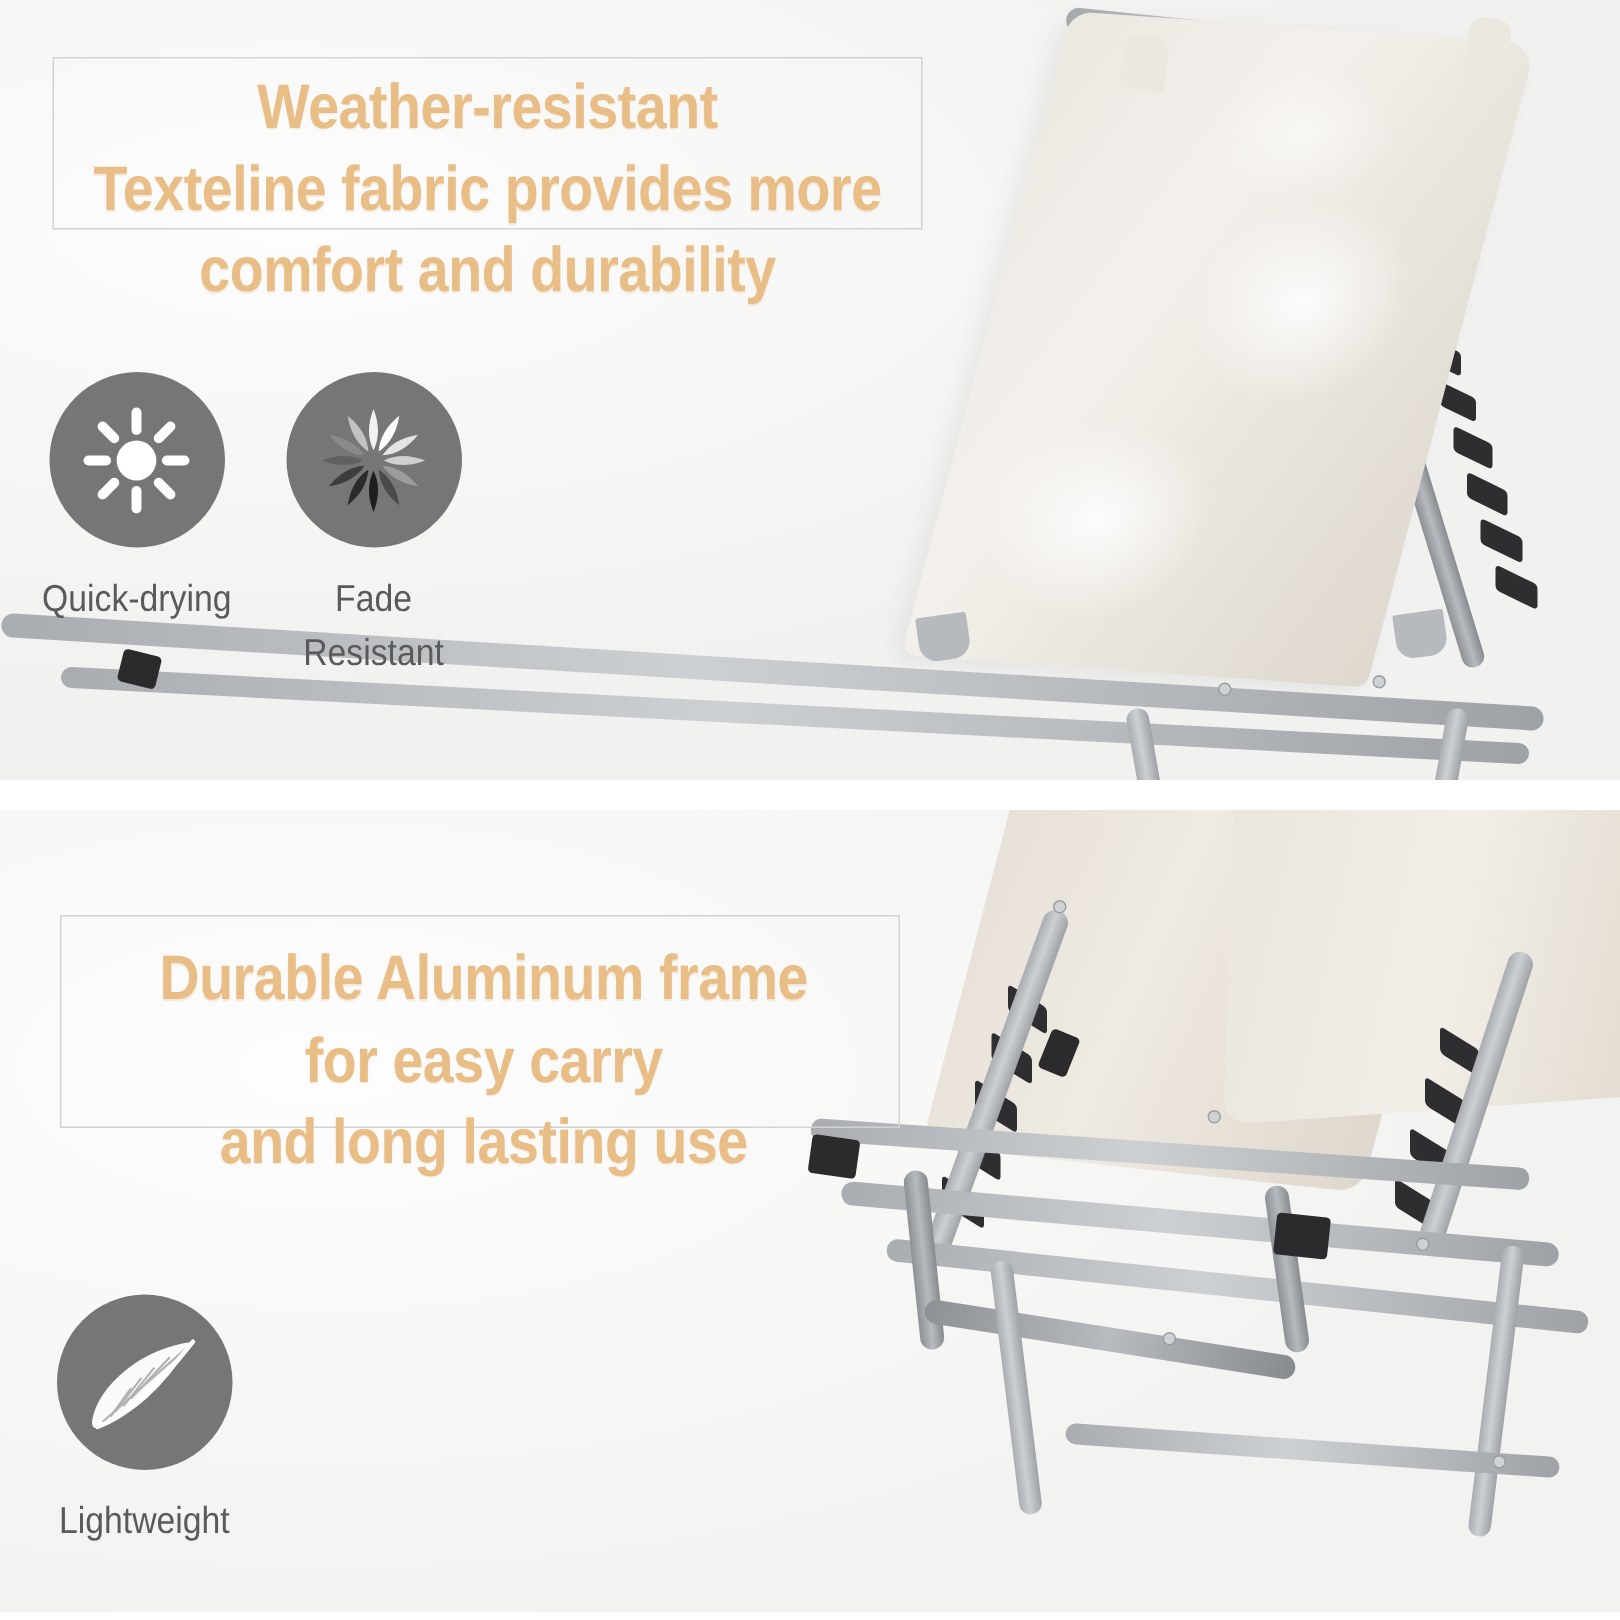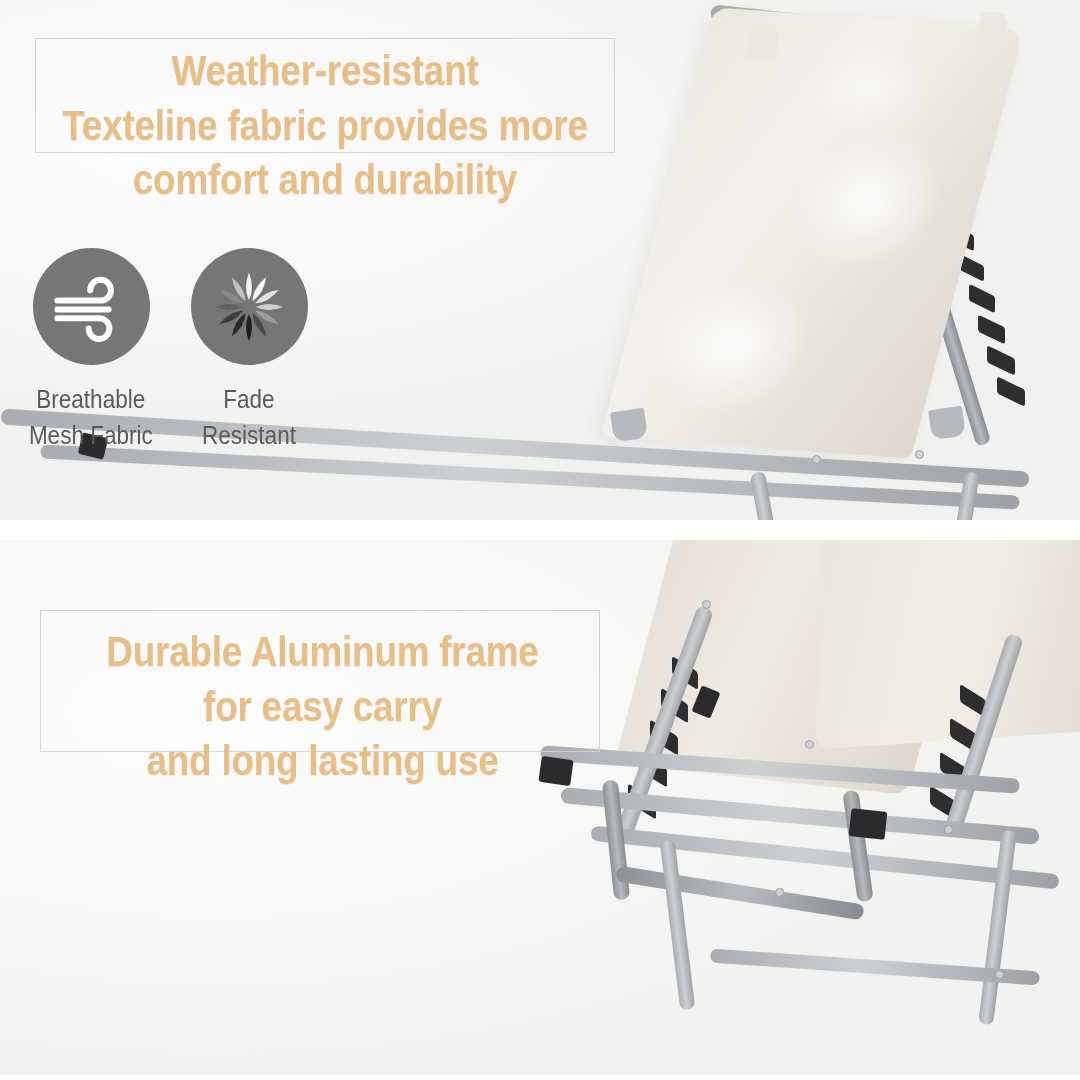--- a/index.html
+++ b/index.html
@@ -222,34 +222,39 @@
 
     <div class="headline-box headline-box-top"></div>
     <h2 class="headline headline-top">
       <span>Weather-resistant</span>
       <span>Texteline fabric provides more</span>
       <span>comfort and durability</span>
     </h2>
 
     <div class="icon-row icon-row-top">
 
-
       <div class="feature">
         <div class="feature-icon">
-          <svg width="80" height="80" viewBox="0 0 100 100" aria-hidden="true">
-            <g fill="none" stroke="#ffffff" stroke-width="7.5" stroke-linecap="round">
-              <path d="M8 42 H62 a13 13 0 1 0 -13 -13"></path>
-              <path d="M8 53 H72"></path>
-              <path d="M8 64 H60 a13 13 0 1 1 -13 13"></path>
+          <svg width="78" height="78" viewBox="0 0 100 100" aria-hidden="true">
+            <circle cx="50" cy="50" r="17" fill="#ffffff"></circle>
+            <g stroke="#ffffff" stroke-width="8.5" stroke-linecap="round">
+              <line x1="50" y1="9" x2="50" y2="24"></line>
+              <line x1="50" y1="76" x2="50" y2="91"></line>
+              <line x1="9" y1="50" x2="24" y2="50"></line>
+              <line x1="76" y1="50" x2="91" y2="50"></line>
+              <line x1="21" y1="21" x2="31" y2="31"></line>
+              <line x1="69" y1="69" x2="79" y2="79"></line>
+              <line x1="79" y1="21" x2="69" y2="31"></line>
+              <line x1="31" y1="69" x2="21" y2="79"></line>
             </g>
           </svg>
         </div>
-        <div class="feature-label">Breathable
-Mesh Fabric</div>
+        <div class="feature-label">Quick-drying</div>
       </div>
+
 
 
       <div class="feature">
         <div class="feature-icon">
           <svg width="86" height="86" viewBox="0 0 100 100" aria-hidden="true">
             <g transform="translate(50,50)">
               <g transform="rotate(0)">   
                   <path d="M0 -8 q7 -14 0 -32 q-7 18 0 32" fill="#f2f2f2"></path>
                 </g>
               <g transform="rotate(30)">  
@@ -350,18 +355,34 @@
     <h2 class="headline headline-bottom" style="top:85px;">
       <span>Durable Aluminum frame</span>
       <span>for easy carry</span>
       <span>and long lasting use</span>
     </h2>
 
     <div class="icon-row icon-row-bottom" style="top:323px;">
 
 
 
+      <div class="feature feature-bottom">
+        <div class="feature-icon">
+          <svg width="86" height="86" viewBox="0 0 100 100" aria-hidden="true">
+            <path d="M88 18 q-30 4 -52 22 q-22 18 -26 38 q-2 10 8 6 q18 -8 34 -22 q18 -16 36 -44 Z" fill="#ffffff" opacity="0.96"></path>
+            <g stroke="#767676" stroke-width="1.6" opacity="0.55">
+              <path d="M84 22 L18 80"></path>
+              <path d="M70 30 L40 62"></path>
+              <path d="M58 38 L34 68"></path>
+              <path d="M48 46 L28 72"></path>
+              <path d="M40 54 L24 76"></path>
+            </g>
+            <path d="M88 18 q-22 28 -42 46 q-16 14 -32 20" fill="none" stroke="#ffffff" stroke-width="3.5" stroke-linecap="round"></path>
+          </svg>
+        </div>
+        <div class="feature-label">Lightweight</div>
+      </div>
 
 
     </div>
   </section>
 
 </div>
 
 </body></html>

